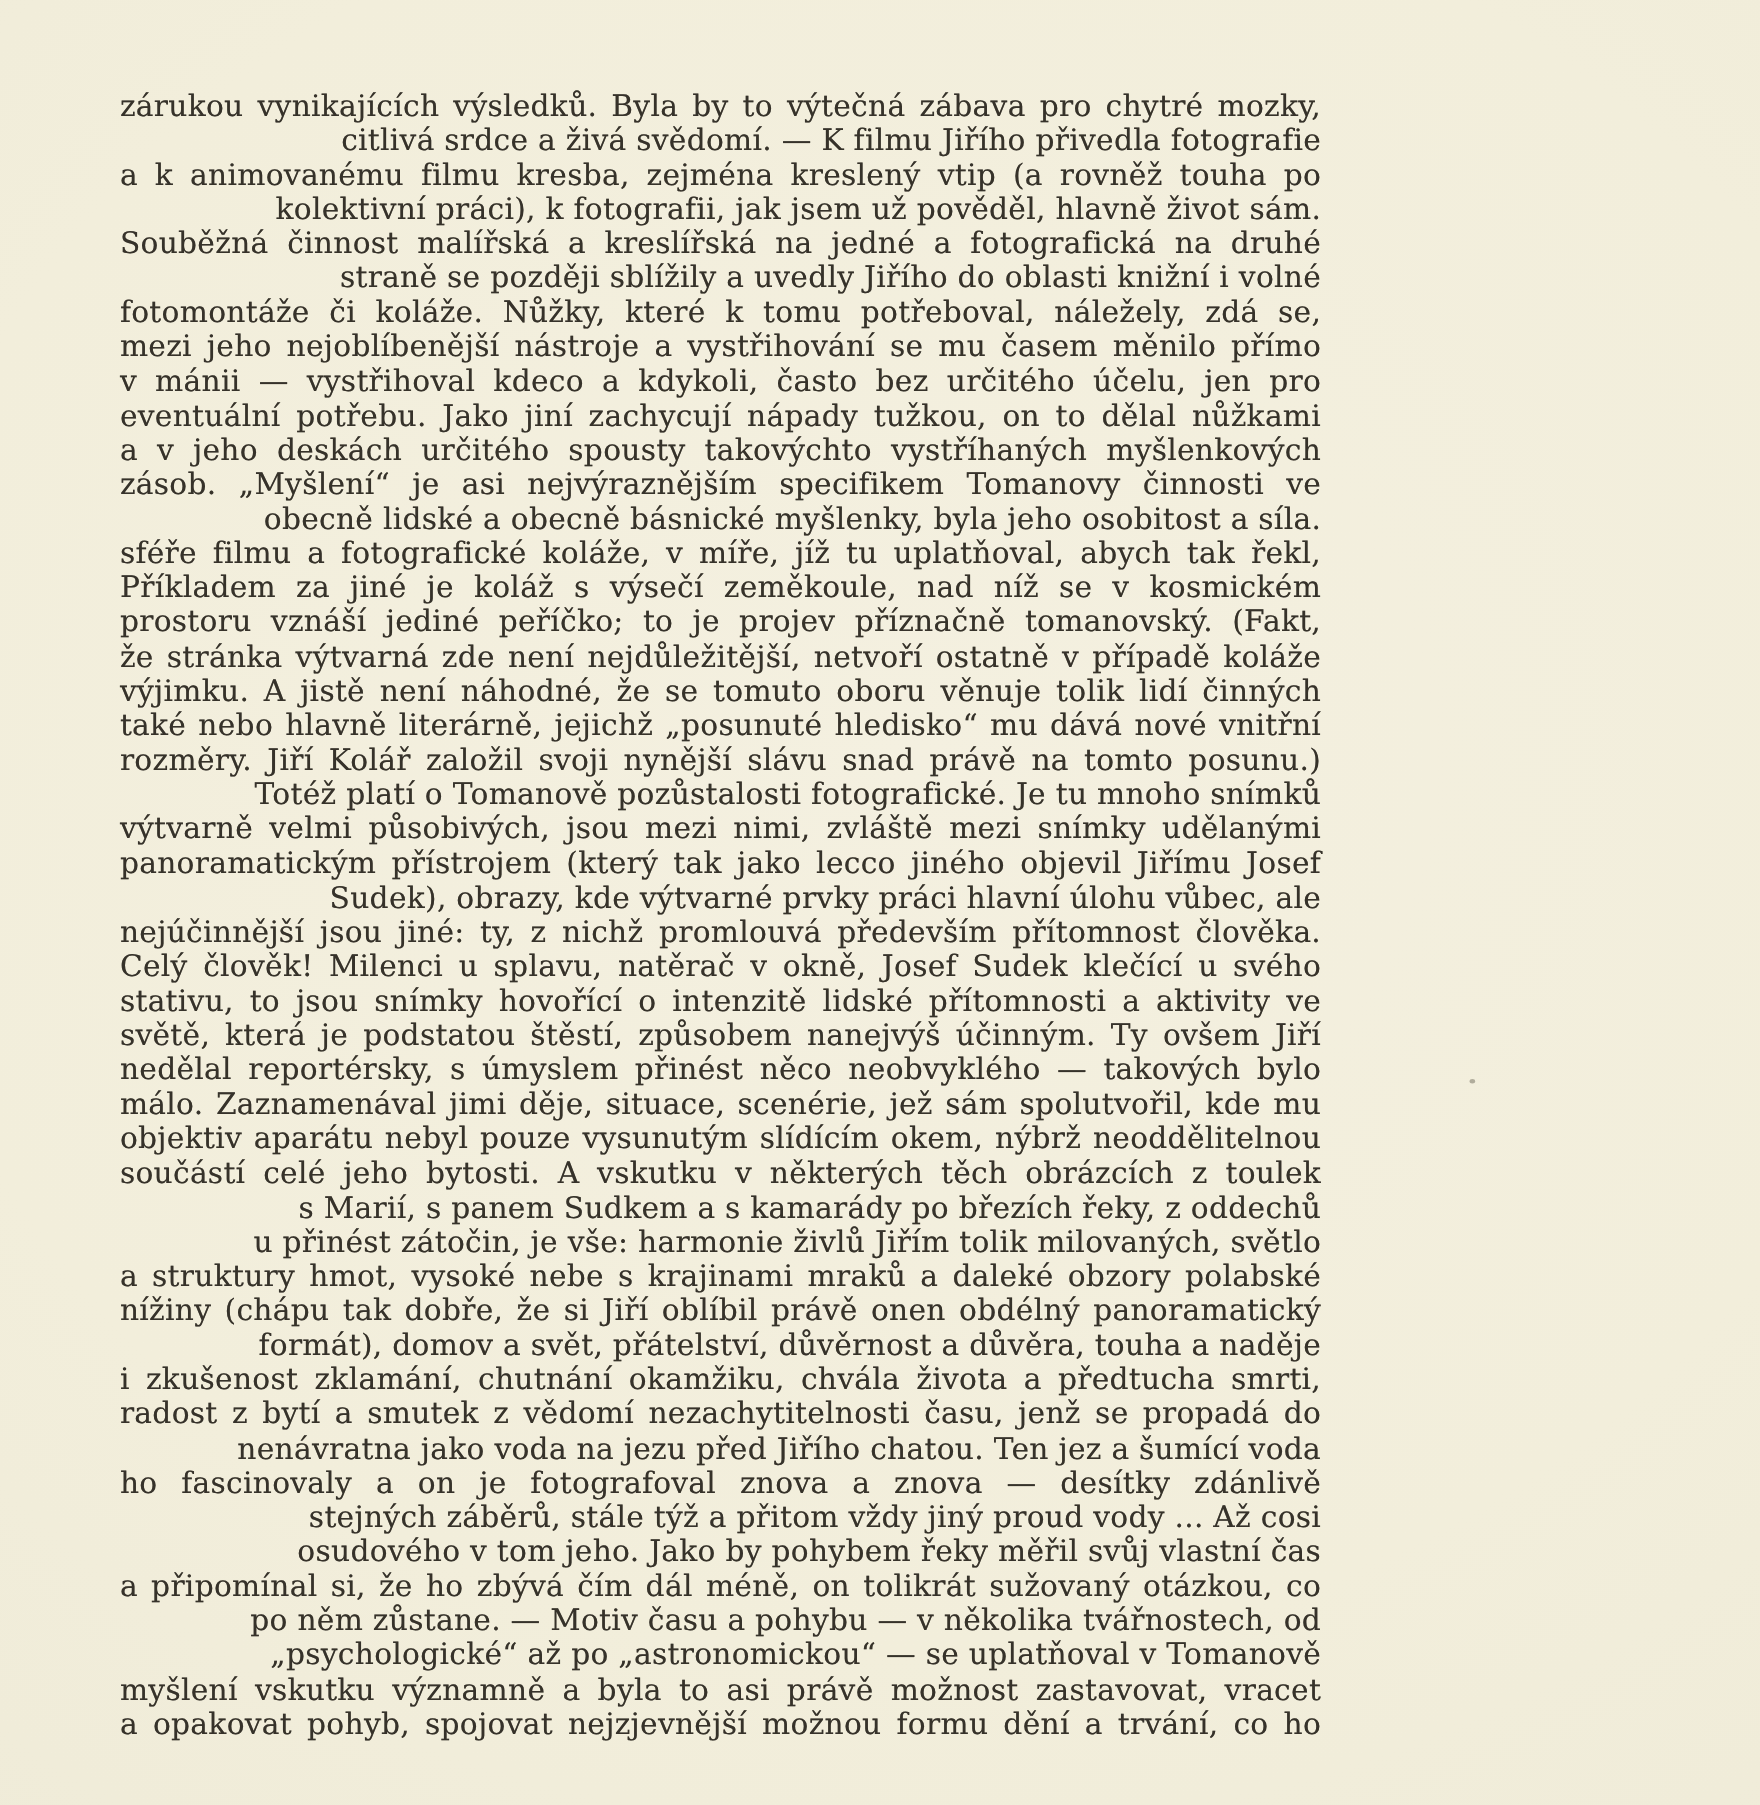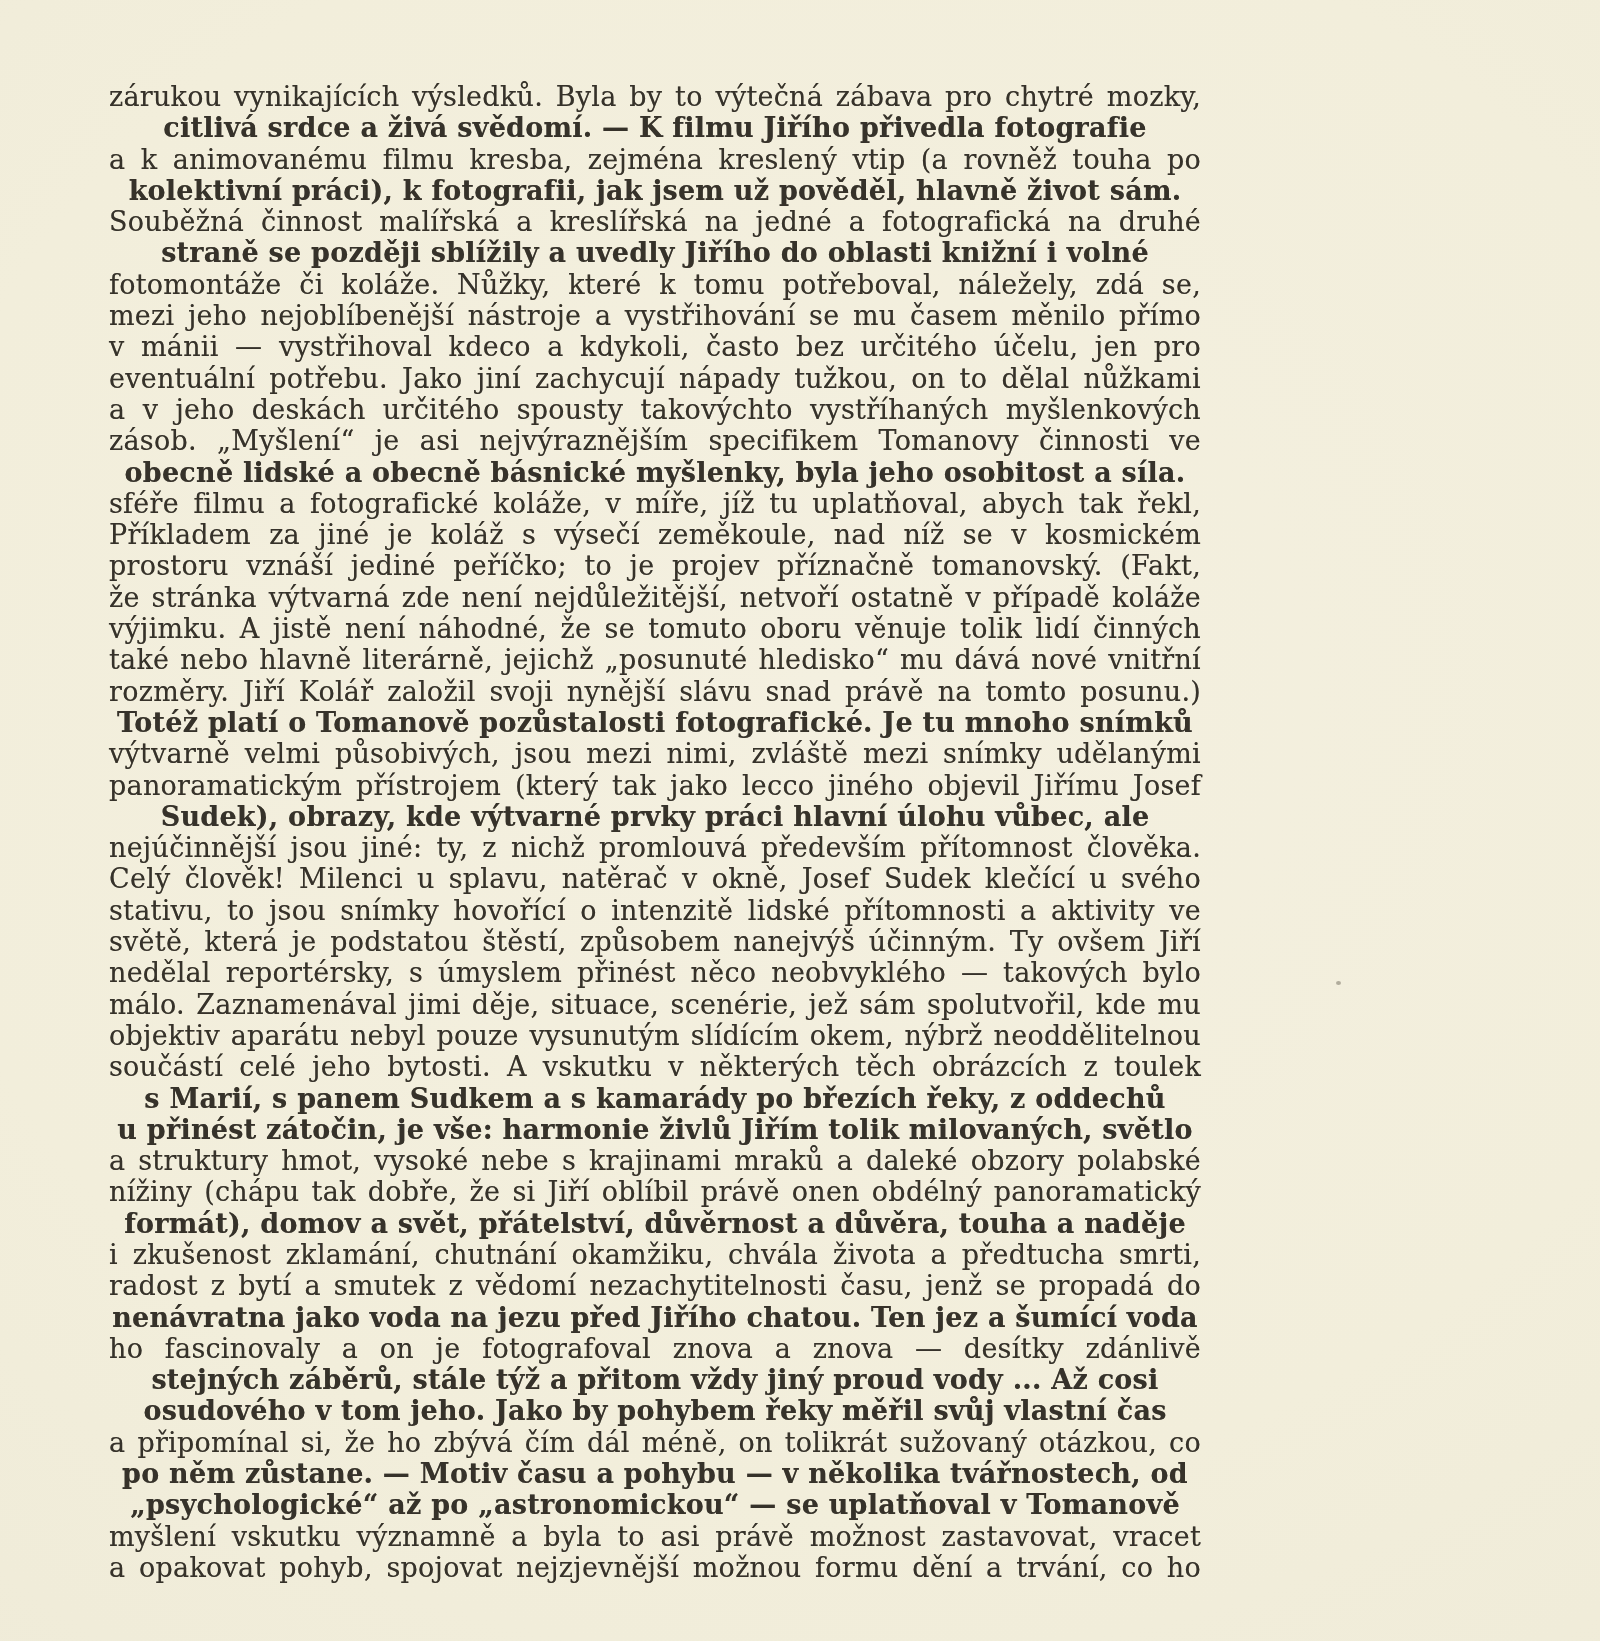--- a/index.html
+++ b/index.html
@@ -28,21 +28,21 @@
     color: #36322a;
     letter-spacing: 0.25px;
     text-shadow: 0 0 0.6px rgba(54, 50, 42, 0.5);
     margin-left: 36px;
   }
   .line { white-space: normal; }
   .line.just {
     text-align: justify;
     text-align-last: justify;
   }
-  .line.short { text-align: center; font-weight: bold; }
+  .line.short { text-align: right; }
   .speck {
     position: absolute;
     border-radius: 50%;
     background: #8d887a;
   }
   .speck.s1 { left: 1336px; top: 981px; width: 5px; height: 4px; opacity: .65; }
 </style>
 </head>
 <body>
 

